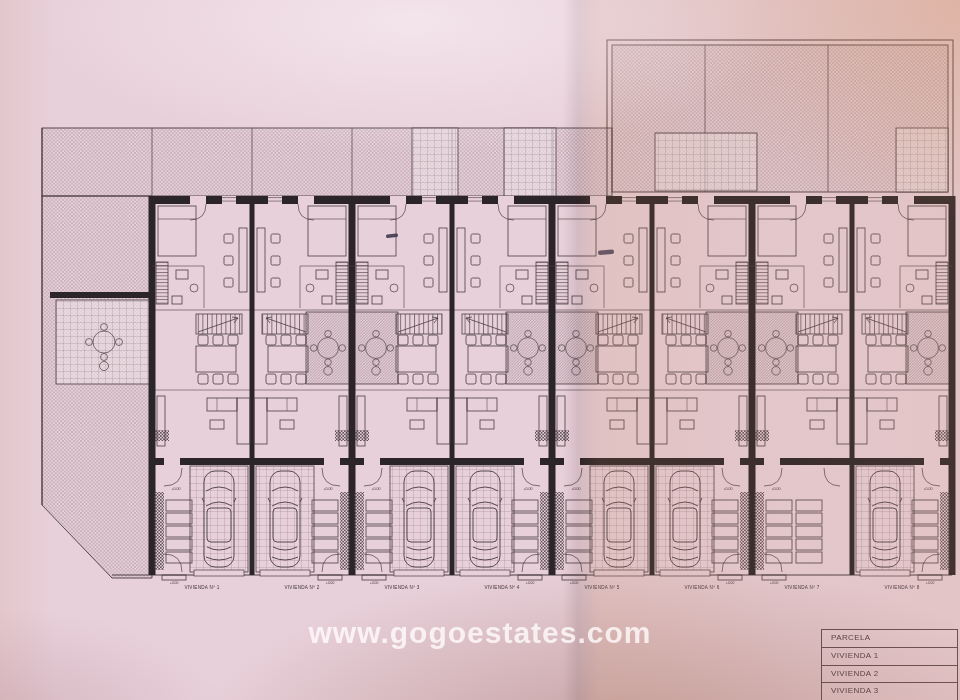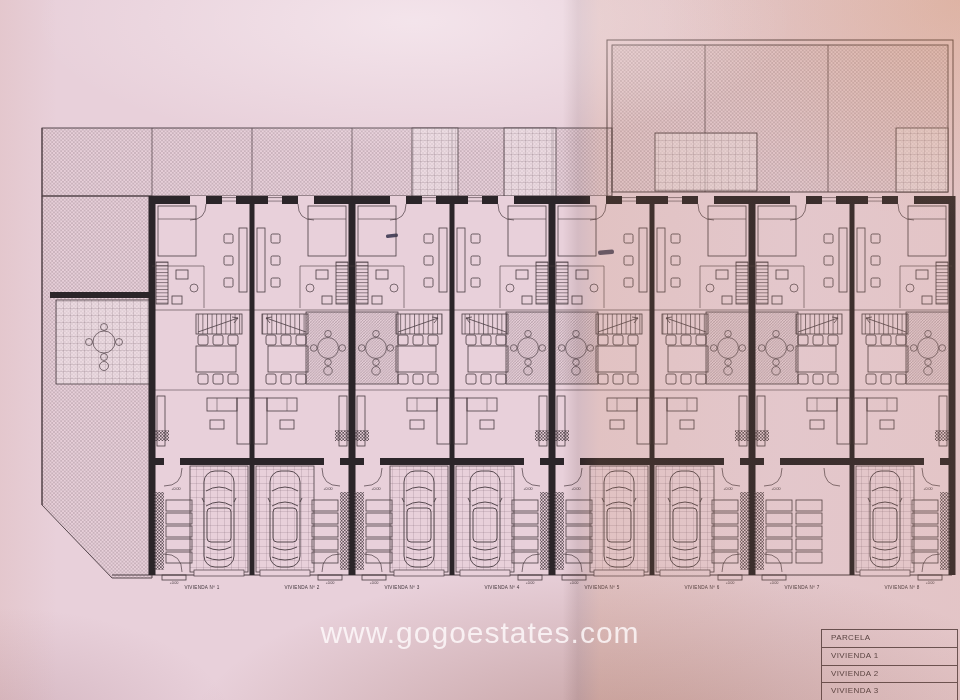--- a/index.html
+++ b/index.html
@@ -26,21 +26,21 @@
     background:
       radial-gradient(55% 26% at 43% 3%, rgba(255,248,252,0.50), transparent 72%),
       radial-gradient(42% 42% at 100% 0%, rgba(210,140,85,0.30), transparent 75%),
       linear-gradient(90deg, rgba(190,120,90,0.10) 0%, transparent 6%),
       linear-gradient(90deg, transparent 58.6%, rgba(70,35,30,0.12) 60.2%, rgba(190,122,72,0.16) 62.5%, rgba(185,120,75,0.10) 82%, rgba(200,132,88,0.15) 100%),
       radial-gradient(72% 42% at 66% 108%, rgba(133,74,56,0.38), transparent 66%),
       radial-gradient(34% 24% at 0% 104%, rgba(120,60,72,0.18), transparent 72%);
   }
   .watermark{
     position:absolute;top:616px;left:0;width:100%;z-index:5;
-    text-align:center;font-size:30px;font-weight:400;letter-spacing:1px;
+    text-align:center;font-size:30px;font-weight:700;letter-spacing:1px;
     color:rgba(255,251,253,0.80);pointer-events:none;
   }
 </style>
 </head>
 <body>
 
 <div class="photo">
 
   <svg id="plan" width="960" height="700" viewBox="0 0 960 700">
     <defs>

